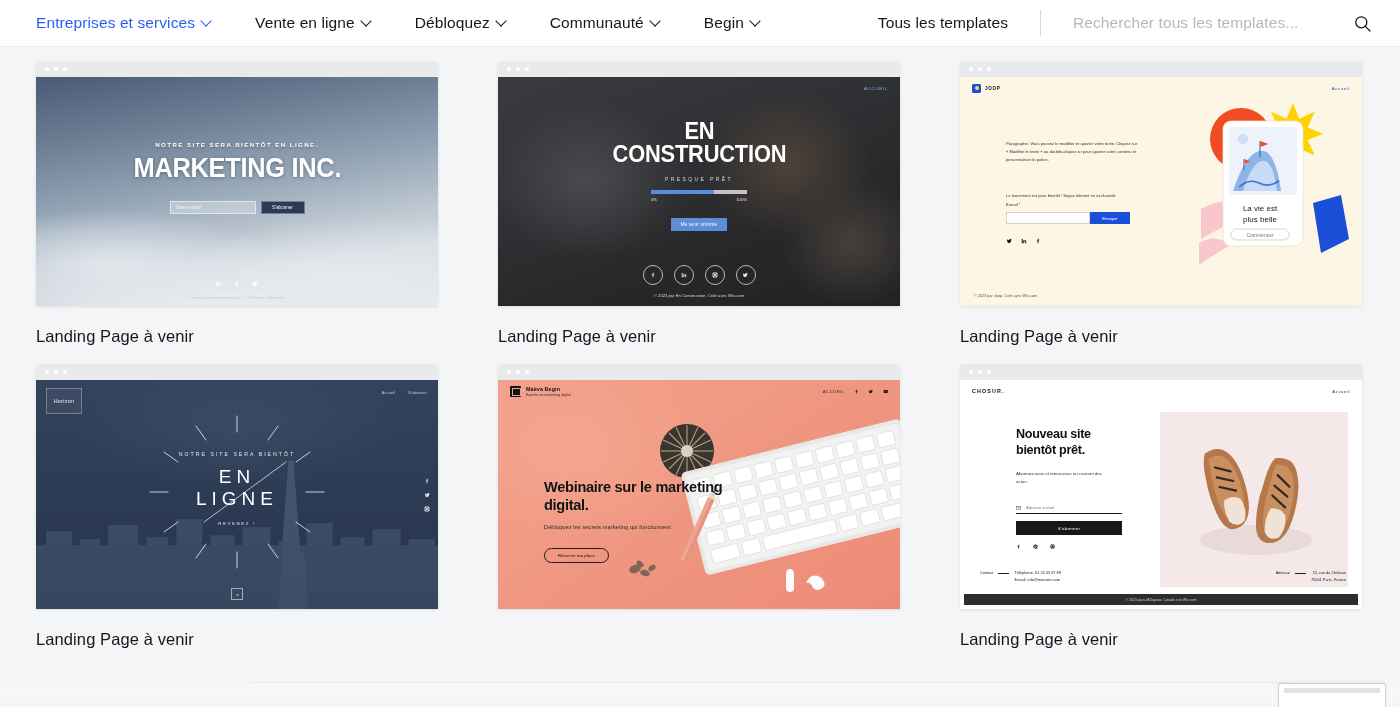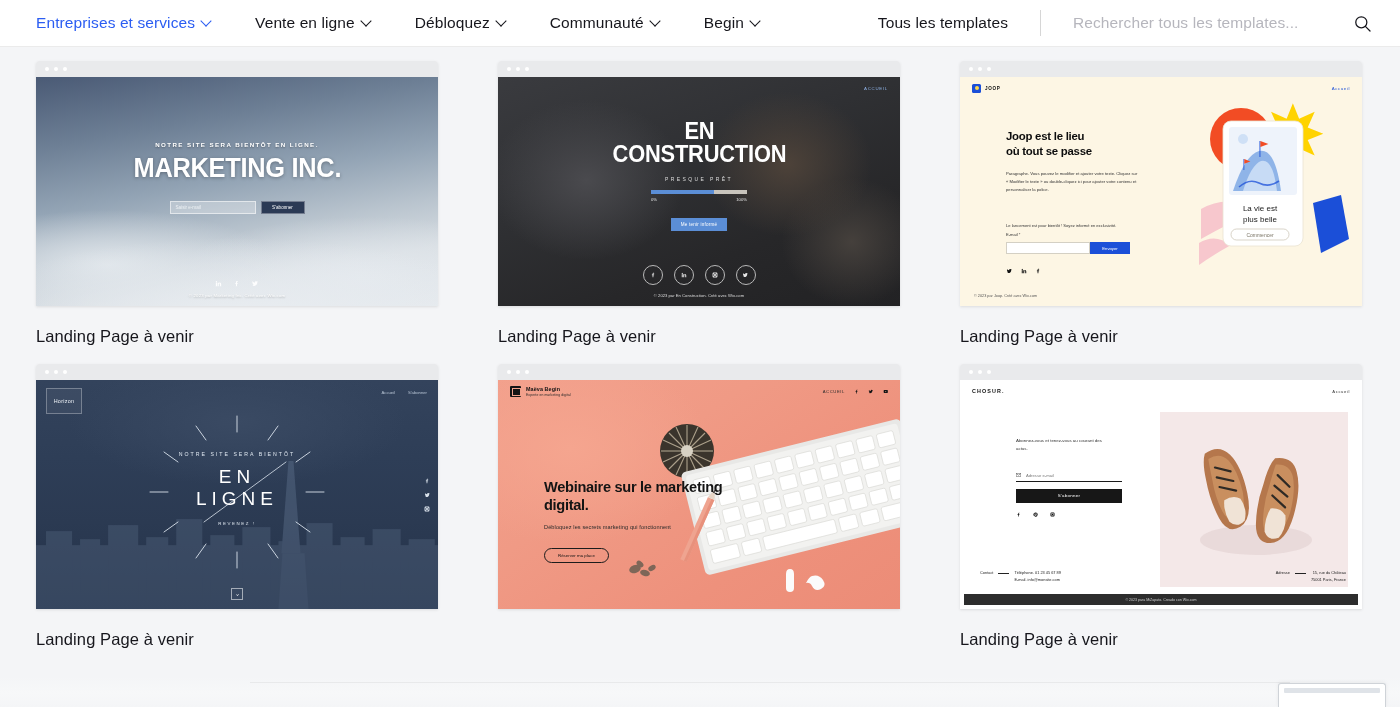--- a/index.html
+++ b/index.html
@@ -482,24 +482,20 @@
             <rect x="62.5" y="68" width="0.8" height="11" fill="#1b4fd8"></rect>
             <path d="M63.3 68 l6 2.4 l-6 2.4 z" fill="#f24c24"></path>
             <path d="M58 96 q10 -9 20 -4 q10 5 20 -2" stroke="#1b4fd8" stroke-width="1.6" fill="none" opacity=".75"></path>
             <text x="79" y="120" text-anchor="middle" font-family="Liberation Sans, sans-serif" font-size="8" fill="#1a1a1a">La vie est</text>
             <text x="79" y="131" text-anchor="middle" font-family="Liberation Sans, sans-serif" font-size="8" fill="#1a1a1a">plus belle</text>
             <rect x="50" y="138" width="58" height="11" rx="5.5" fill="none" stroke="#c9c2b1" stroke-width="0.7"></rect>
             <text x="79" y="145.6" text-anchor="middle" font-family="Liberation Sans, sans-serif" font-size="5" fill="#7b7566">Commencer</text>
           </svg>
 
           <div class="left">
-            <h2>
-              <span>Joop est le lieu</span><br>
-              <span>où tout se passe</span>
-            </h2>
             <p class="para">Paragraphe. Vous pouvez le modifier et ajouter votre texte. Cliquez sur « Modifier le texte » ou double-cliquez ici pour ajouter votre contenu et personnaliser la police.</p>
             <div class="launch">Le lancement est pour bientôt ! Soyez informé en exclusivité.</div>
             <div class="emlbl">E-mail *</div>
             <div class="emrow">
               <div class="in"></div>
               <div class="bt">Envoyer</div>
             </div>
             <div class="soc">
               <svg width="6.5" height="6" viewBox="0 0 24 24">
                   <path d="M22 5.9c-.73.33-1.52.55-2.35.65a4.1 4.1 0 001.8-2.26c-.79.47-1.67.81-2.6 1a4.1 4.1 0 00-7 3.73A11.6 11.6 0 013.4 4.7a4.1 4.1 0 001.27 5.47 4 4 0 01-1.85-.51v.05a4.1 4.1 0 003.29 4.02 4.1 4.1 0 01-1.85.07 4.1 4.1 0 003.83 2.85A8.23 8.23 0 012 18.4a11.6 11.6 0 006.29 1.84c7.55 0 11.68-6.25 11.68-11.67v-.53A8.3 8.3 0 0022 5.9z"></path>
@@ -786,20 +782,24 @@
                 <g stroke="#2e2a25" stroke-width="2.2" fill="none" stroke-linecap="round">
                   <path d="M110 64 l14 9"></path>
                     <path d="M109 75 l15 8"></path>
                     <path d="M109 85 l15 9"></path>
                 </g>
               </g>
             </svg>
           </div>
 
           <div class="left">
+            <h2>
+              <span>Nouveau site</span><br>
+              <span>bientôt prêt.</span>
+            </h2>
             <p>Abonnez-vous et tenez-vous au courant des actus.</p>
             <div class="fld">
               <svg width="5" height="4" viewBox="0 0 24 18">
                   <path d="M1 1h22v16H1z" fill="none" stroke="#1a1a1a" stroke-width="2"></path>
                   <path d="M1 2l11 8 11-8" fill="none" stroke="#1a1a1a" stroke-width="2"></path>
                 </svg>
               <span>Adresse e-mail</span>
             </div>
             <div class="btn">S'abonner</div>
             <div class="soc">

